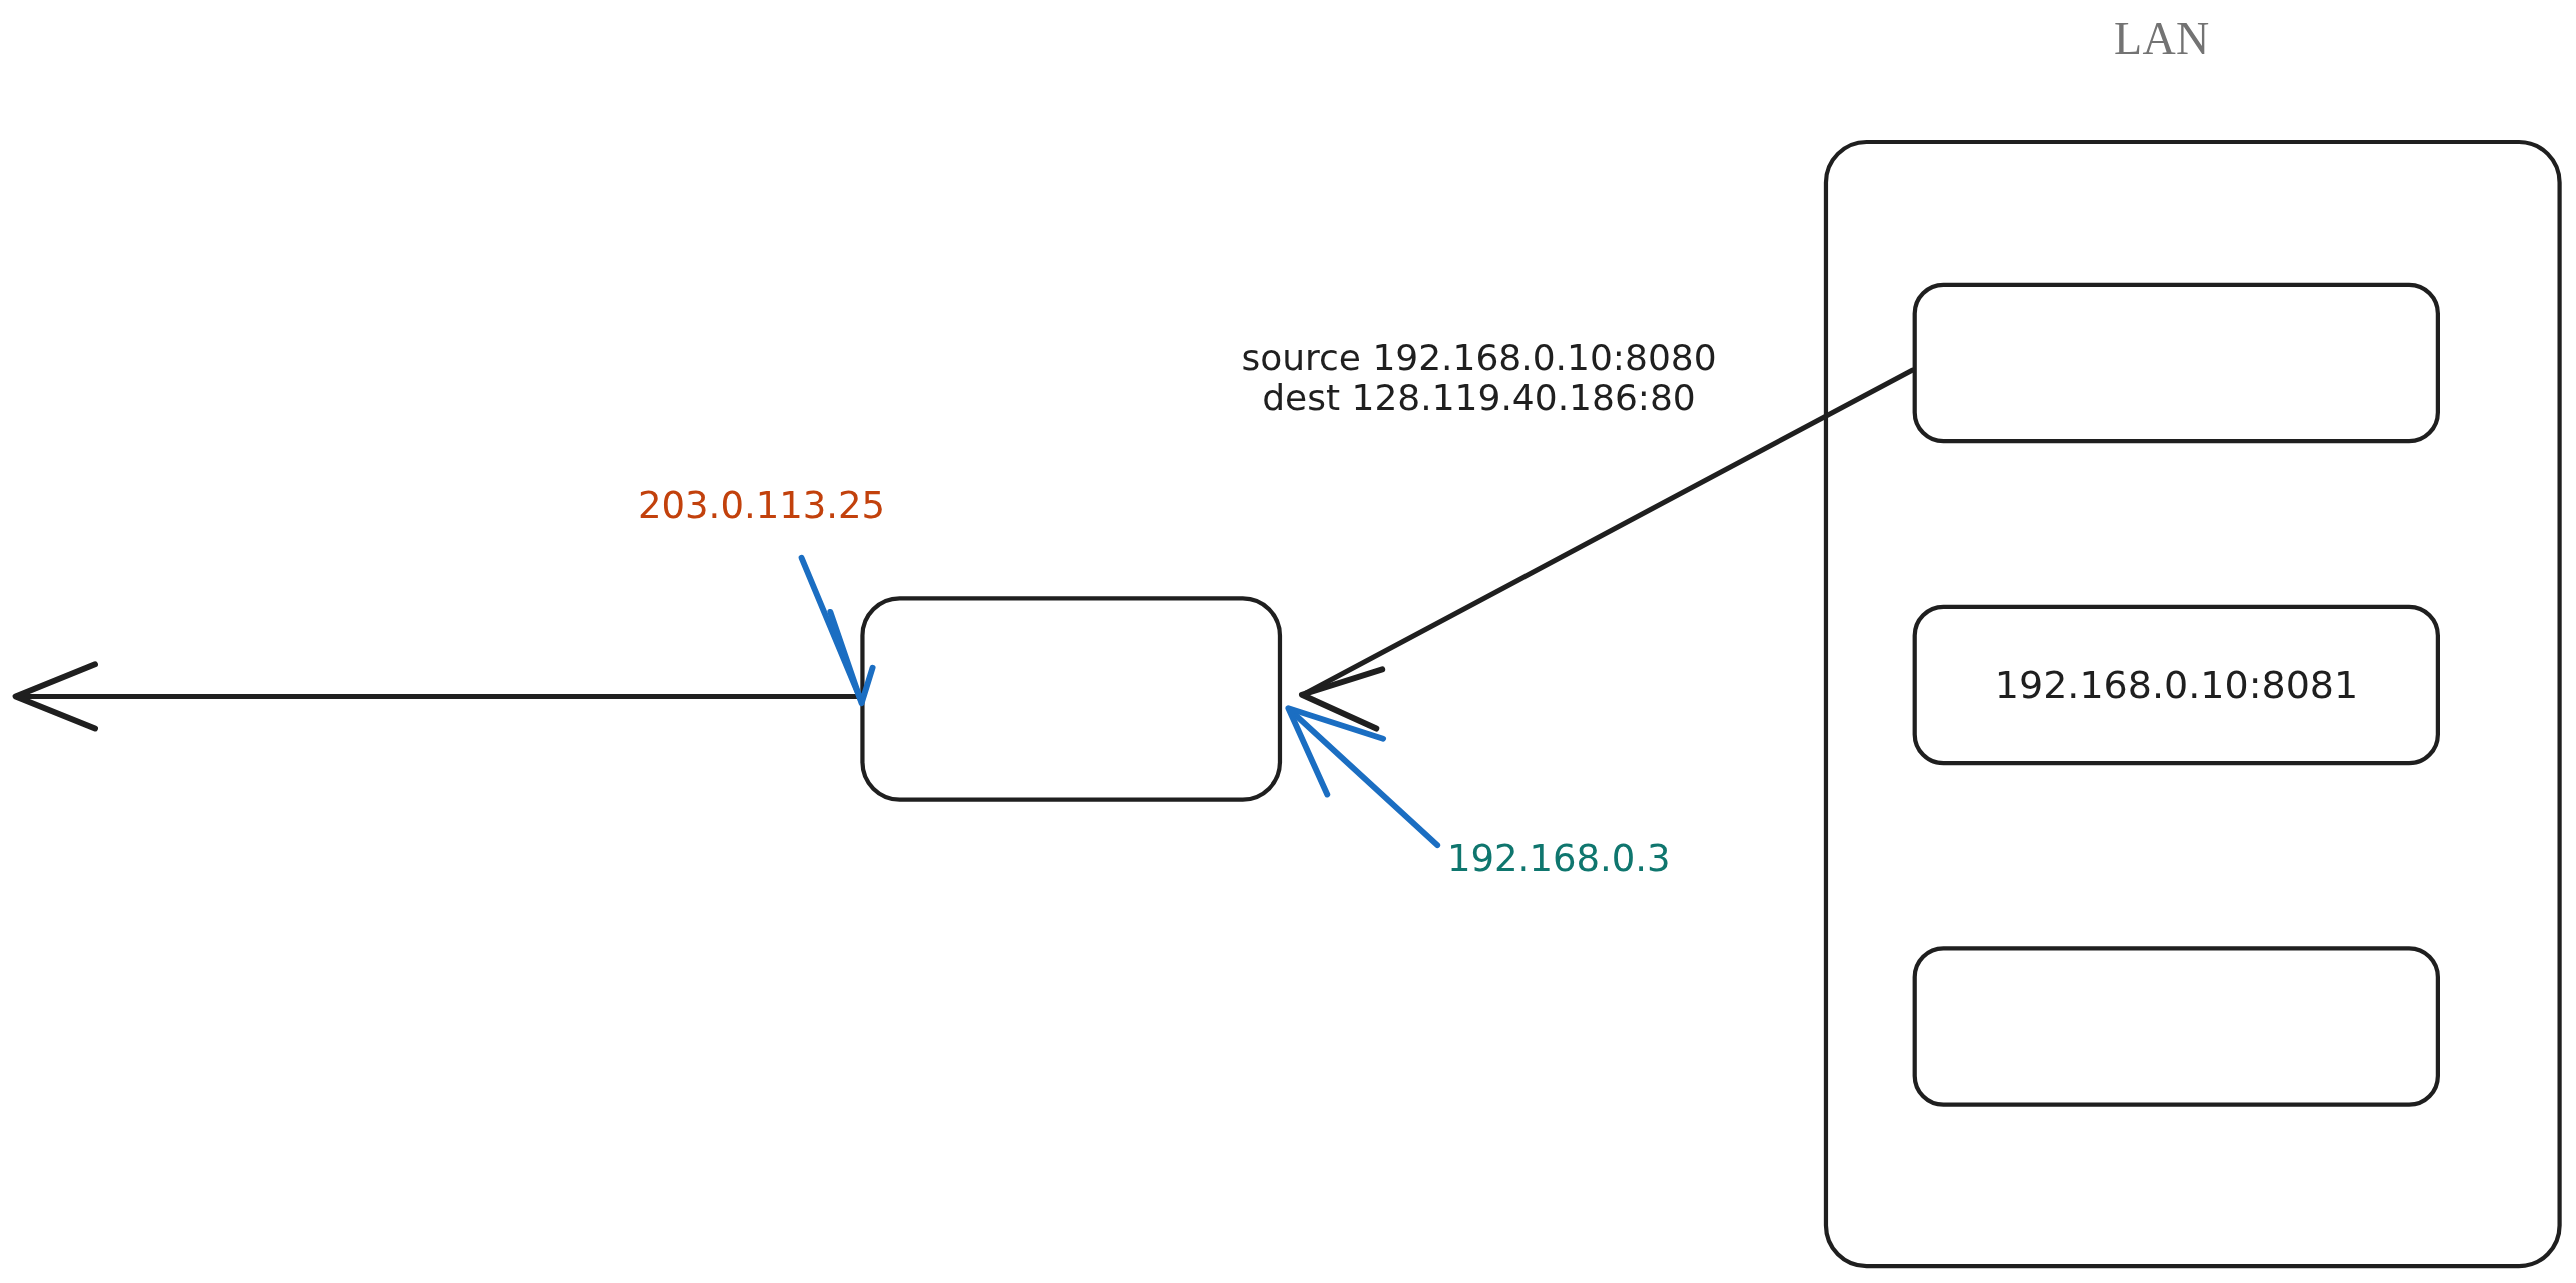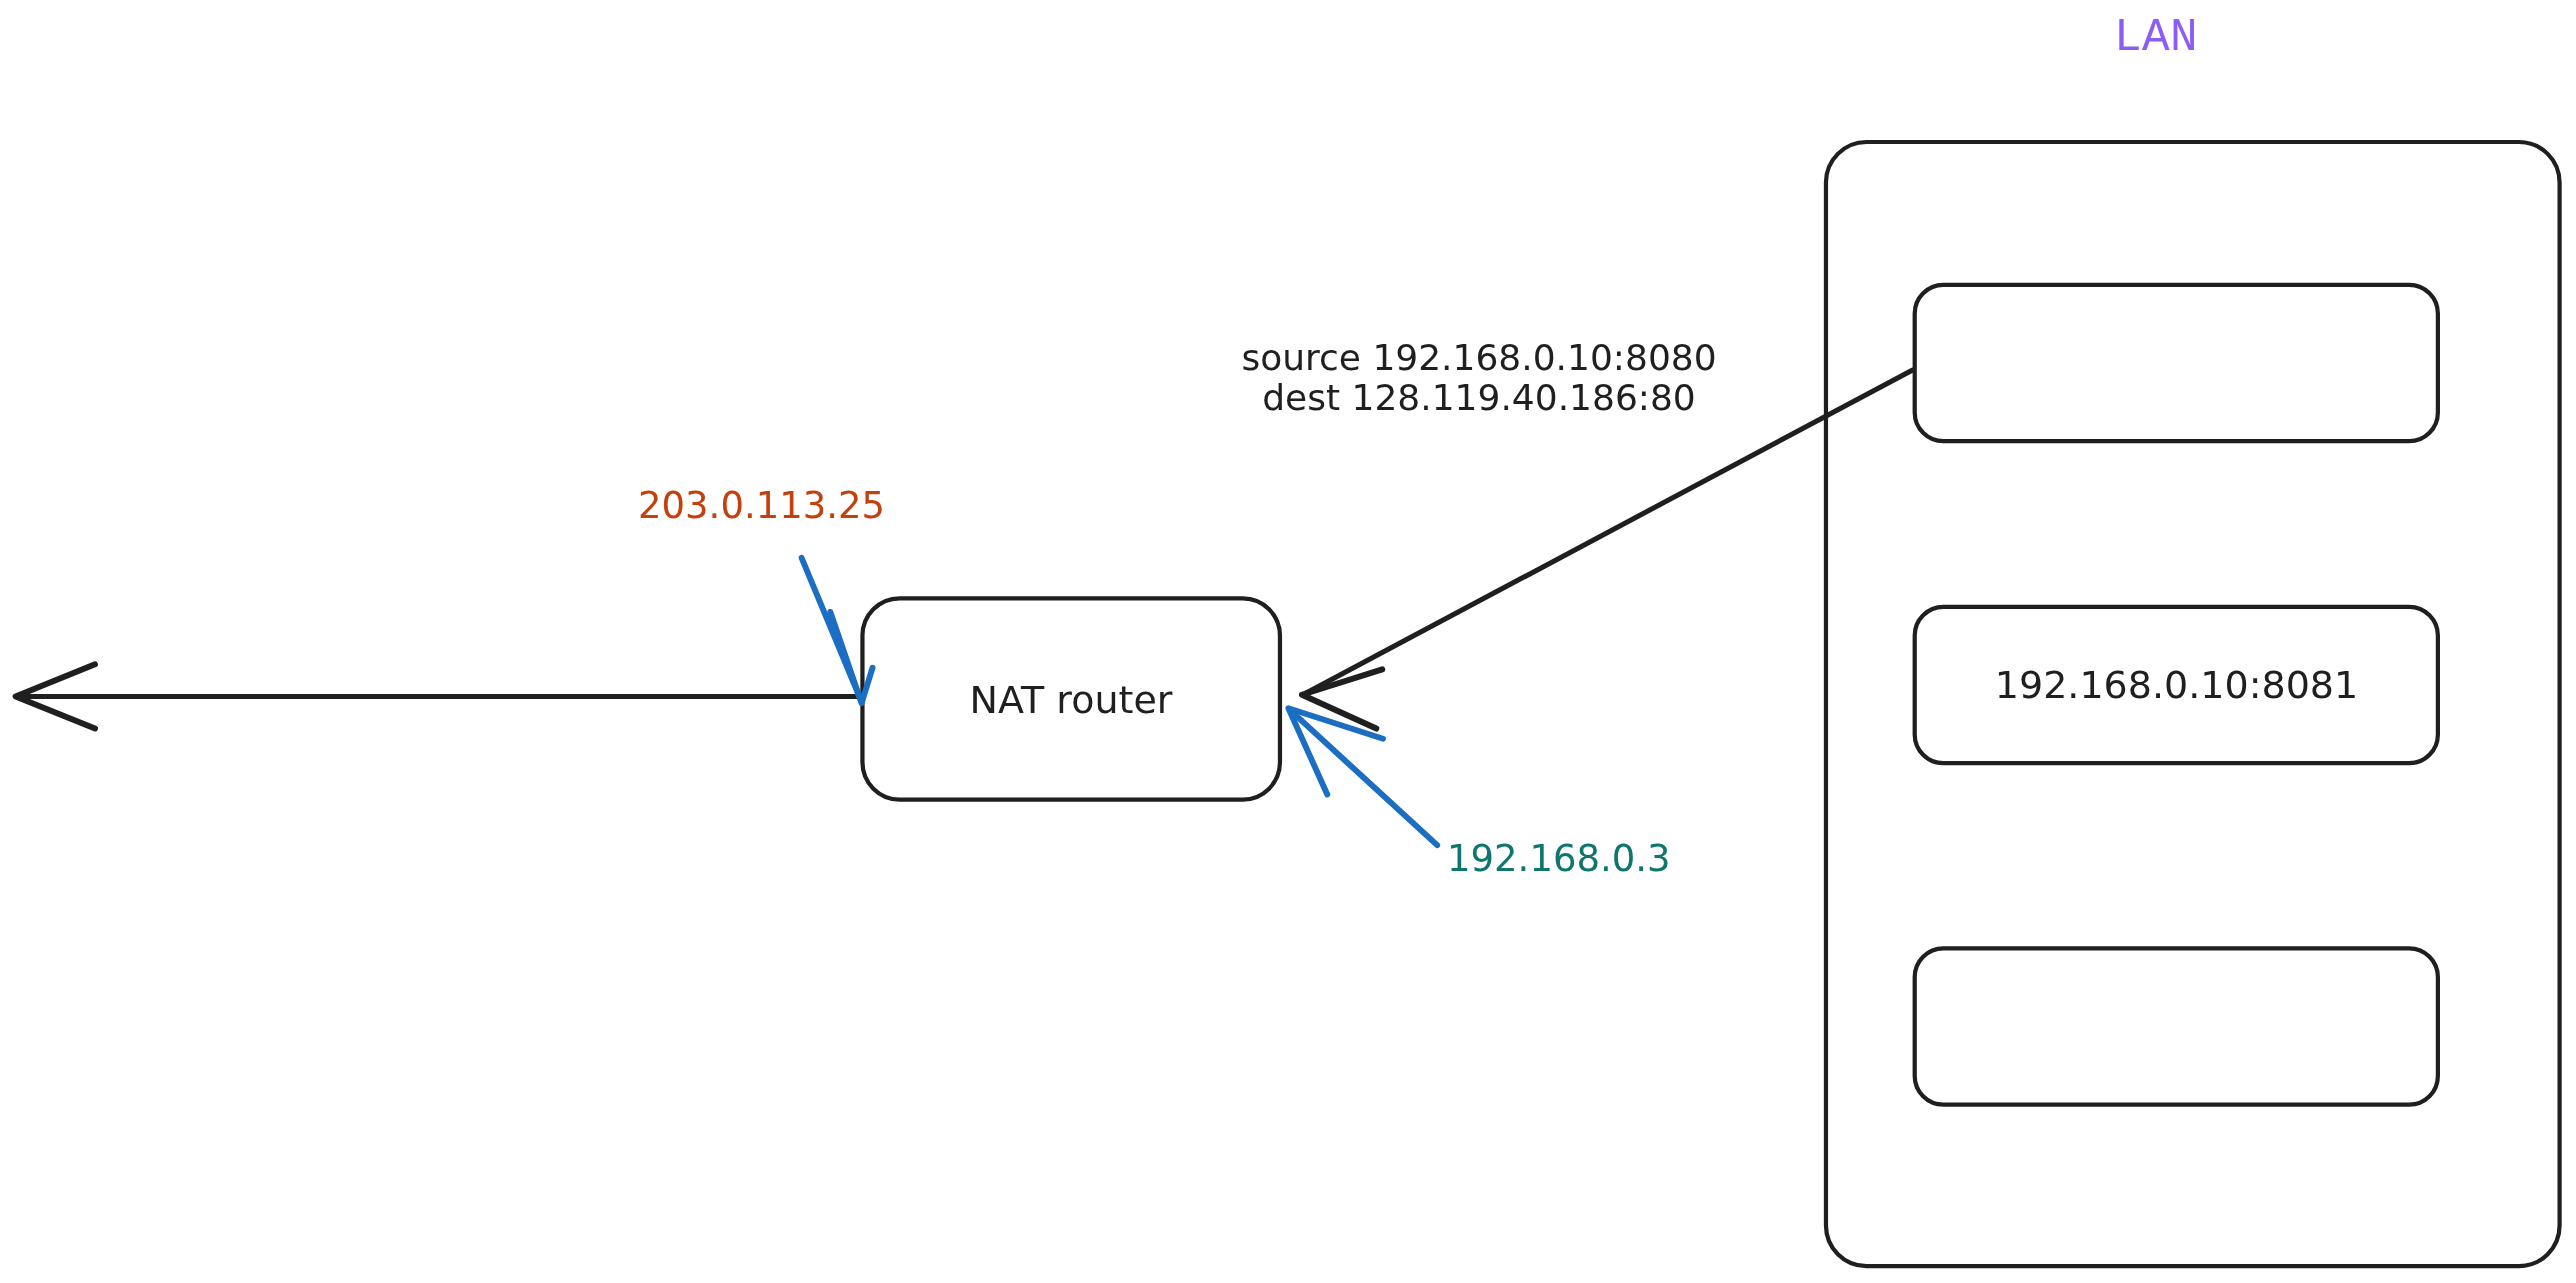--- a/index.html
+++ b/index.html
@@ -30,22 +30,22 @@
     display: flex;
     align-items: center;
     justify-content: center;
     color: #1a1a1a;
     font-family: "DejaVu Sans", sans-serif;
     white-space: nowrap;
     pointer-events: none;
   }
   .lan-title {
     position: absolute;
-    color: #8b5cf6;
-    font-family: Liberation Mono, monospace;
+    color: #737373;
+    font-family: Liberation Serif, serif;
     font-size: 46px;
     letter-spacing: 0.4px;
     white-space: nowrap;
     text-align: center;
   }
   .host-text {
     font-size: 38px;
     color: #1f1f1f;
   }
   .router-text {
@@ -108,18 +108,17 @@
 
   <div class="packet-text" style="left:1200px; top:338px; width:558px;">
     <div>source 192.168.0.10:8080</div>
     <div>dest 128.119.40.186:80</div>
   </div>
 
   <div class="addr-text" style="left:638px; top:484px; color:#c2410c;">203.0.113.25</div>
 
   <div class="addr-text" style="left:1447px; top:837px; color:#0f766e;">192.168.0.3</div>
 
-  <div class="node-label router-text" style="left:862px; top:599px; width:418px; height:201px;">NAT router</div>
 
   <div class="node-label host-text" style="left:1915px; top:607px; width:523px; height:156px;">192.168.0.10:8081</div>
 
 </div>
 
 
 </body></html>

